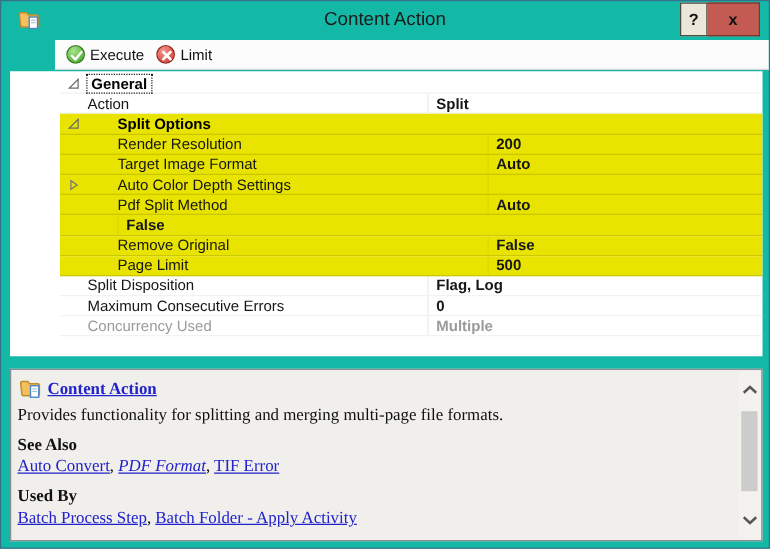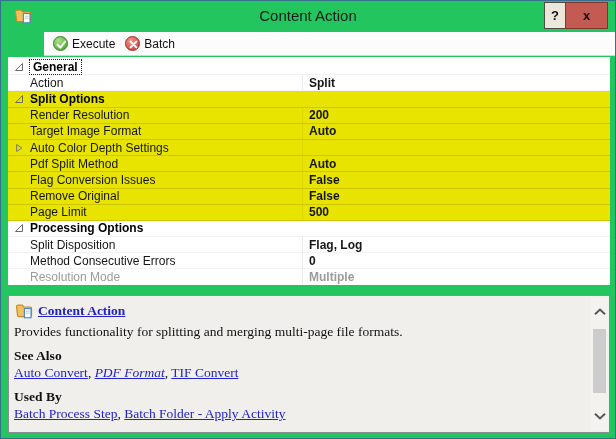--- a/index.html
+++ b/index.html
@@ -1,21 +1,21 @@
 <!DOCTYPE html>
 <html><head>
 <meta charset="utf-8">
 <style>
   * { margin:0; padding:0; box-sizing:border-box; }
   html,body { background:#9aa0a6; }
   body { width:616px; height:439px; font-family:"Liberation Sans", sans-serif; }
 
   .window{
     position:relative; width:616px; height:439px;
-    background:#22c55e; border:1px solid #36718b; overflow:hidden;
+    background:#14b8a6; border:1px solid #36718b; overflow:hidden;
   }
 
   
   .titlebar{ position:absolute; top:0; left:0; right:0; height:31px; }
   .titlebar .app-icon{ position:absolute; left:13px; top:6px; width:18px; height:18px; }
   .title-text{
     position:absolute; left:0; right:0; top:6px; text-align:center;
     font-size:15px; color:#1b1b1b;
   }
   .caption-buttons{ position:absolute; top:1px; right:7px; display:flex; }
@@ -39,24 +39,24 @@
   .icon-exec,.icon-cancel{
     width:15px; height:15px; border-radius:50%; position:relative; flex:none;
   }
   .icon-exec{ background:radial-gradient(circle at 35% 28%, #a8e38b, #3fa321); border:1px solid #357d19; }
   .icon-cancel{ background:radial-gradient(circle at 35% 28%, #f2948b, #ce372c); border:1px solid #96291f; }
   .icon-exec svg,.icon-cancel svg{ position:absolute; left:0; top:0; }
 
   
   .grid{
     position:absolute; top:56px; left:7px; width:602px; height:228px;
-    background:#ffffff; padding-top:2px; overflow:hidden; font-size:12px;
+    background:#ffffff; padding-top:2px; overflow:hidden; font-size:12px;padding-left:40px;
   }
   .row{ display:flex; align-items:center; height:16.2px; border-bottom:1px solid #f2f2f2; }
-  .row.hl{ background:#e8e400; border-bottom:1px solid rgba(120,110,0,0.25); }
+  .row.hl{ background:#e8e400; border-bottom:1px solid rgba(120,110,0,0.25);gap:24px; }
   .gutter{ width:22px; flex:none; display:flex; justify-content:center; align-items:center; }
   .cat .catlabel{ font-weight:bold; color:#000; }
   .cat .catlabel.focus{ outline:1px dotted #222; padding:0 3px; }
   .pname{ width:272px; flex:none; color:#161616; overflow:hidden; white-space:nowrap; }
   .pval{
     flex:1; color:#161616; padding-left:6px; overflow:hidden; white-space:nowrap;
     border-left:1px solid rgba(0,0,0,0.08); height:100%; display:flex; align-items:center;font-weight:bold;
   }
   .row.hl .pval{ border-left:1px solid rgba(0,0,0,0.05); }
   .row.dis .pname,.row.dis .pval{ color:#9b9b9b; }
@@ -114,21 +114,21 @@
         </svg>
       </span>
       <span class="lbl">Execute</span>
     </div>
     <div class="tool-item">
       <span class="icon-cancel">
         <svg width="15" height="15" viewBox="0 0 15 15">
           <path d="M4.6 4.6 L10.4 10.4 M10.4 4.6 L4.6 10.4" stroke="#ffffff" stroke-width="2" stroke-linecap="round"></path>
         </svg>
       </span>
-      <span class="lbl">Batch</span>
+      <span class="lbl">Limit</span>
     </div>
   </div>
 
   <div class="grid">
       <div class="row cat">
         <span class="gutter">
           <svg width="10" height="10" viewBox="0 0 10 10">
             <path d="M8.5 1.5 V8.5 H1.5 Z" fill="none" stroke="#6b6b6b" stroke-width="1"></path>
           </svg>
         </span>
@@ -166,74 +166,65 @@
         <span class="pname">Auto Color Depth Settings</span>
         <span class="pval"></span>
       </div>
       <div class="row prop hl">
         <span class="gutter"></span>
         <span class="pname">Pdf Split Method</span>
         <span class="pval">Auto</span>
       </div>
       <div class="row prop hl">
         <span class="gutter"></span>
-        <span class="pname">Flag Conversion Issues</span>
         <span class="pval">False</span>
       </div>
       <div class="row prop hl">
         <span class="gutter"></span>
         <span class="pname">Remove Original</span>
         <span class="pval">False</span>
       </div>
       <div class="row prop hl">
         <span class="gutter"></span>
         <span class="pname">Page Limit</span>
         <span class="pval">500</span>
       </div>
-      <div class="row cat">
-        <span class="gutter">
-          <svg width="10" height="10" viewBox="0 0 10 10">
-            <path d="M8.5 1.5 V8.5 H1.5 Z" fill="none" stroke="#6b6b6b" stroke-width="1"></path>
-          </svg>
-        </span>
-        <span class="catlabel">Processing Options</span>
-      </div>
       <div class="row prop">
         <span class="gutter"></span>
         <span class="pname">Split Disposition</span>
         <span class="pval">Flag, Log</span>
       </div>
       <div class="row prop">
         <span class="gutter"></span>
-        <span class="pname">Method Consecutive Errors</span>
+        <span class="pname">Maximum Consecutive Errors</span>
         <span class="pval">0</span>
       </div>
       <div class="row prop dis">
         <span class="gutter"></span>
-        <span class="pname">Resolution Mode</span>
+        <span class="pname">Concurrency Used</span>
         <span class="pval">Multiple</span>
       </div>
     </div>
 
   <div class="helppanel">
     <div class="help-content">
       <div class="help-head">
         <span class="help-icon">
           <svg viewBox="0 0 18 18" width="18" height="18">
             <path d="M1.5 4.5 c0-.8.5-1.3 1.3-1.3 h4.4 l1.6 1.8 h6.4 c.8 0 1.3.5 1.3 1.3 v7 c0 .8-.5 1.3-1.3 1.3 h-11.4 c-.8 0-1.3-.5-1.3-1.3 Z" fill="#f2c05e" stroke="#c08d2a" stroke-width="1.2"></path>
             <rect x="9.4" y="6.6" width="6.6" height="9.2" fill="#ffffff" stroke="#4a86c8" stroke-width="1.1"></rect>
             <line x1="10.8" y1="9.2" x2="14.6" y2="9.2" stroke="#9db8d4" stroke-width="0.8"></line>
             <line x1="10.8" y1="11.2" x2="14.6" y2="11.2" stroke="#9db8d4" stroke-width="0.8"></line>
           </svg>
         </span>
         <span class="help-title-link" style="color:#2222cc">Content Action</span>
       </div>
       <div class="help-desc">Provides functionality for splitting and merging multi-page file formats.</div>
       <div class="sect-label">See Also</div>
-      <div class="link-line"><span class="hlink" style="color: rgb(34, 34, 204);">Auto Convert</span>, <span class="hlink" style="color: rgb(34, 34, 204); font-style: italic;">PDF Format</span>, <span class="hlink" style="color: rgb(34, 34, 204);">TIF Convert</span></div>
+      <div class="link-line"><span class="hlink" style="color: rgb(34, 34, 204);">Auto Convert</span>, <span class="hlink" style="color: rgb(34, 34, 204); font-style: italic;">PDF Format</span>, <span class="hlink" style="color: rgb(34, 34, 204);">TIF Error</span></div>
       <div class="sect-label">Used By</div>
       <div class="link-line"><span class="hlink" style="color: rgb(34, 34, 204);">Batch Process Step</span>, <span class="hlink" style="color: rgb(34, 34, 204); text-decoration: underline;">Batch Folder - Apply Activity</span></div>
     </div>
     <div class="vscroll">
       <div class="sb-up">
         <svg width="12" height="8" viewBox="0 0 12 8">
             <polyline points="1,6.2 6,1.6 11,6.2" fill="none" stroke="#575757" stroke-width="2"></polyline>
           </svg>
       </div>
       <div class="sb-thumb"></div>

